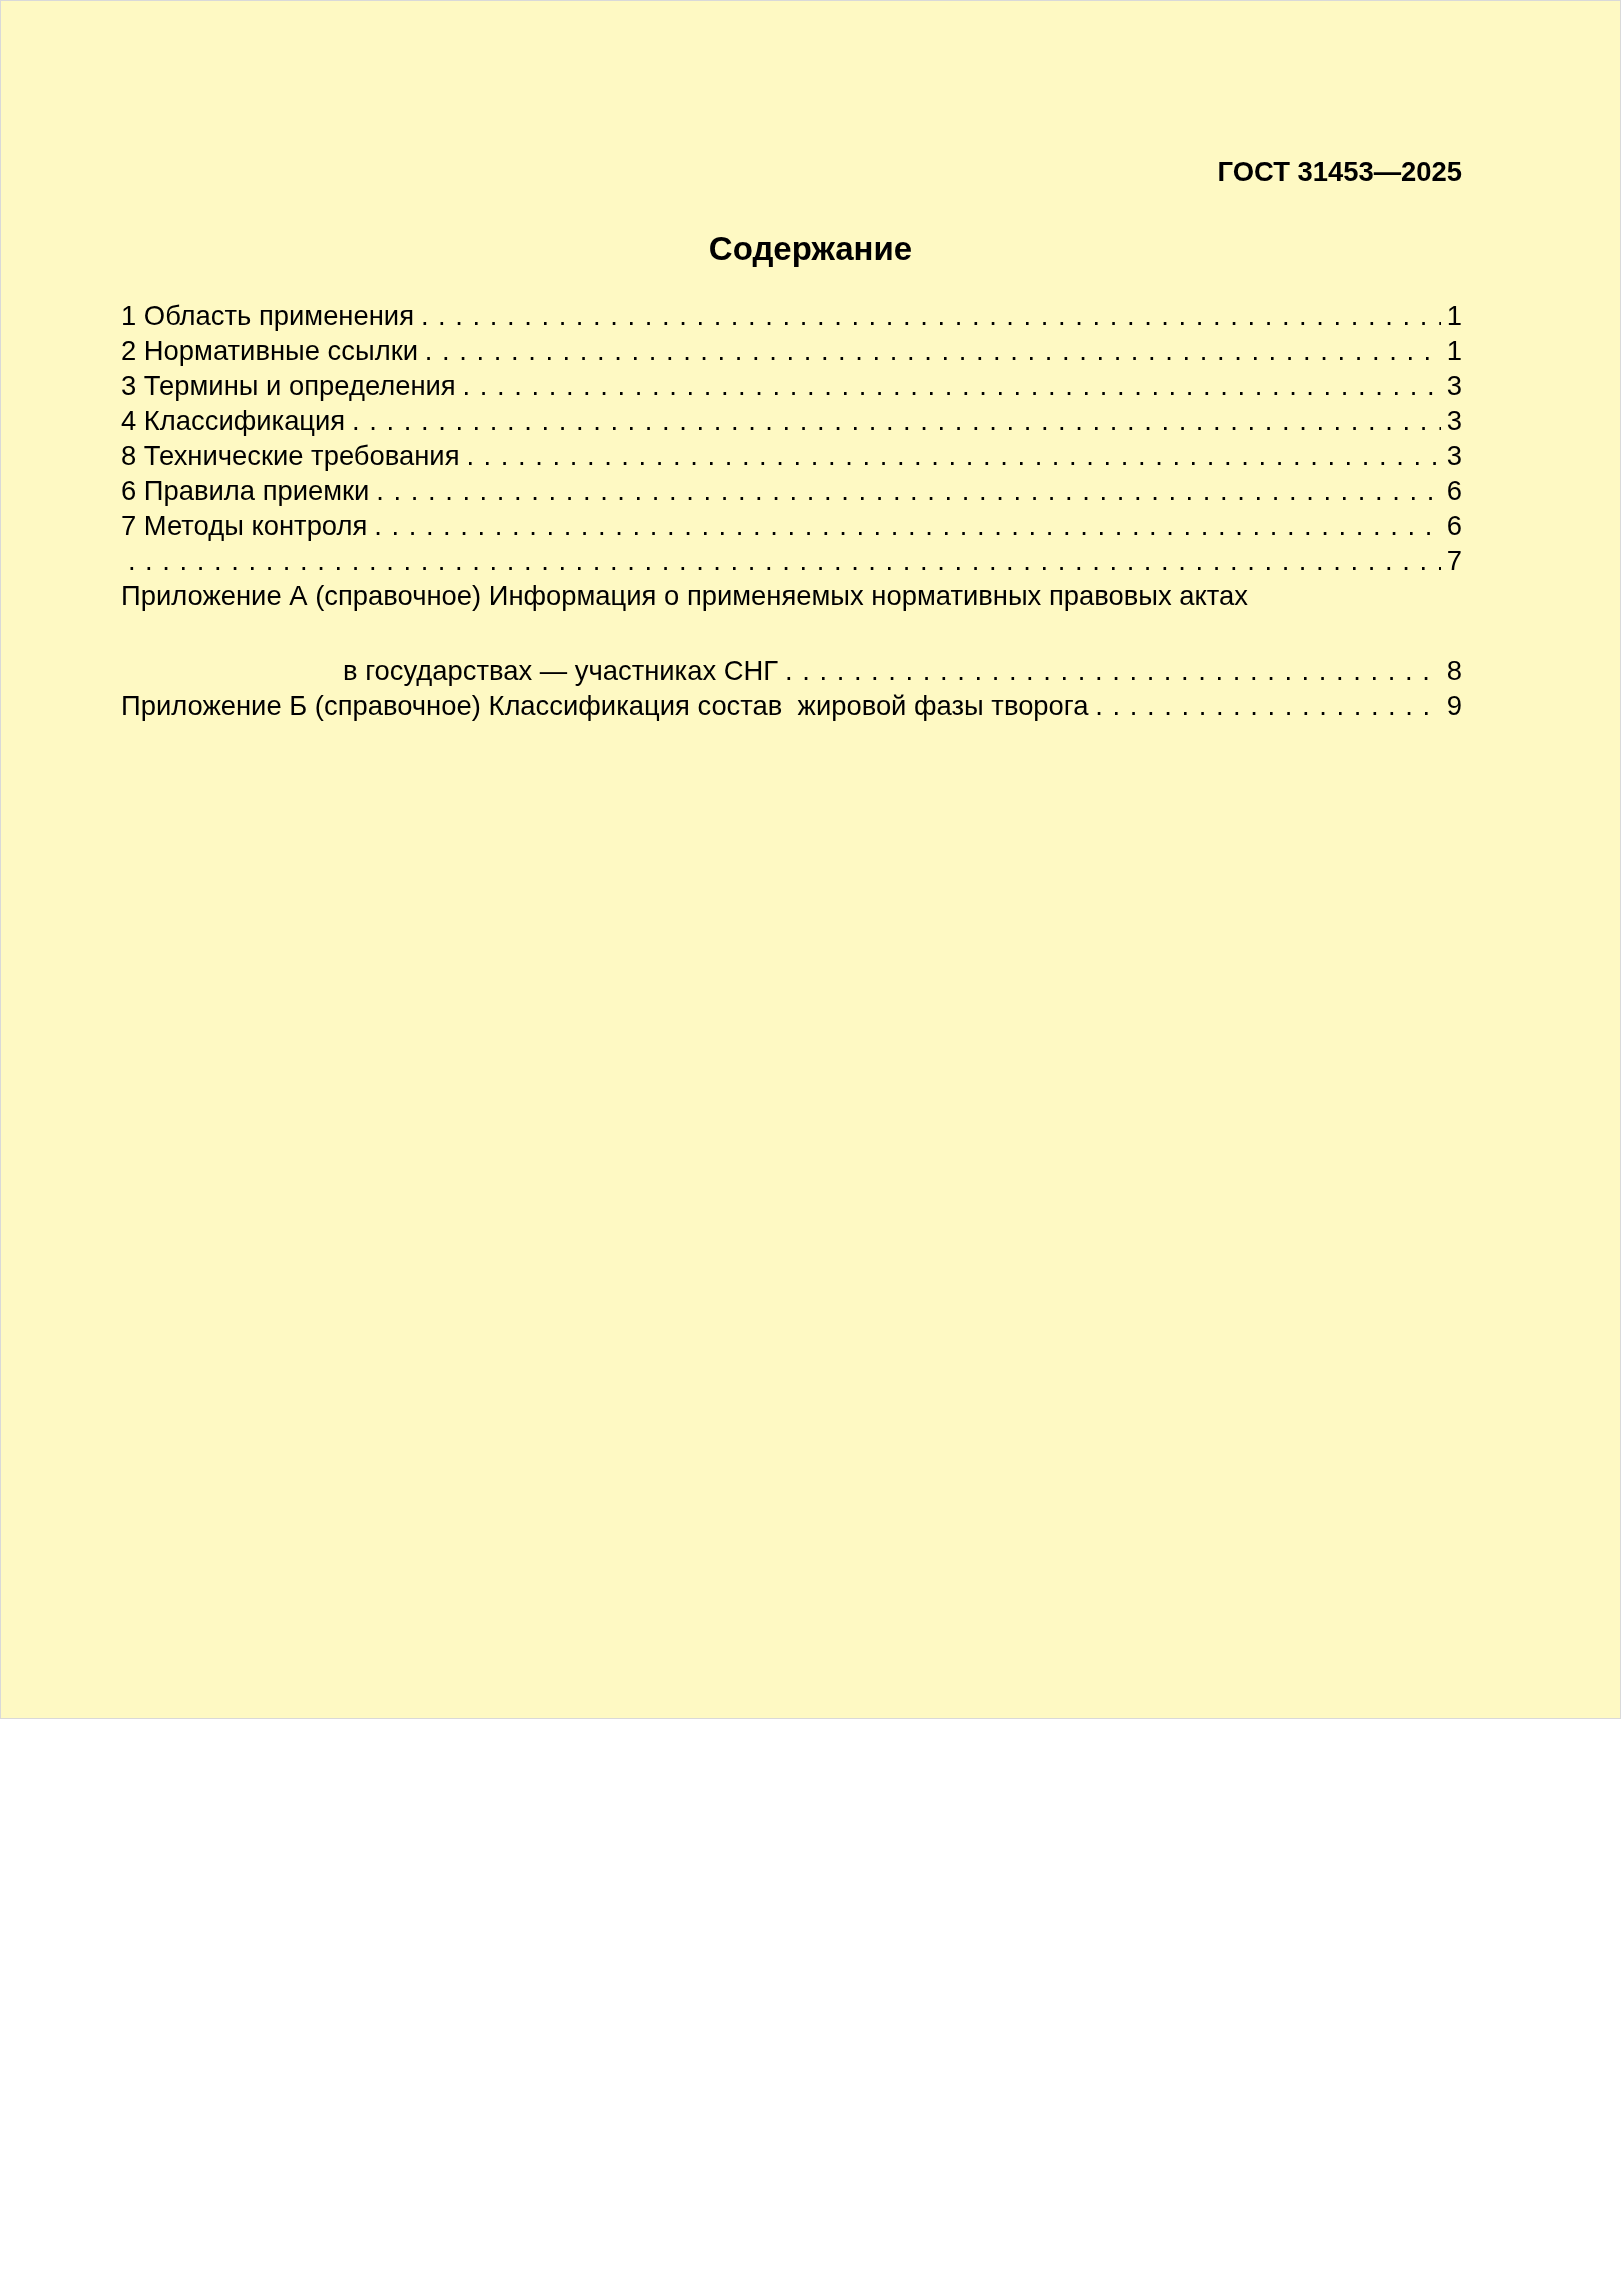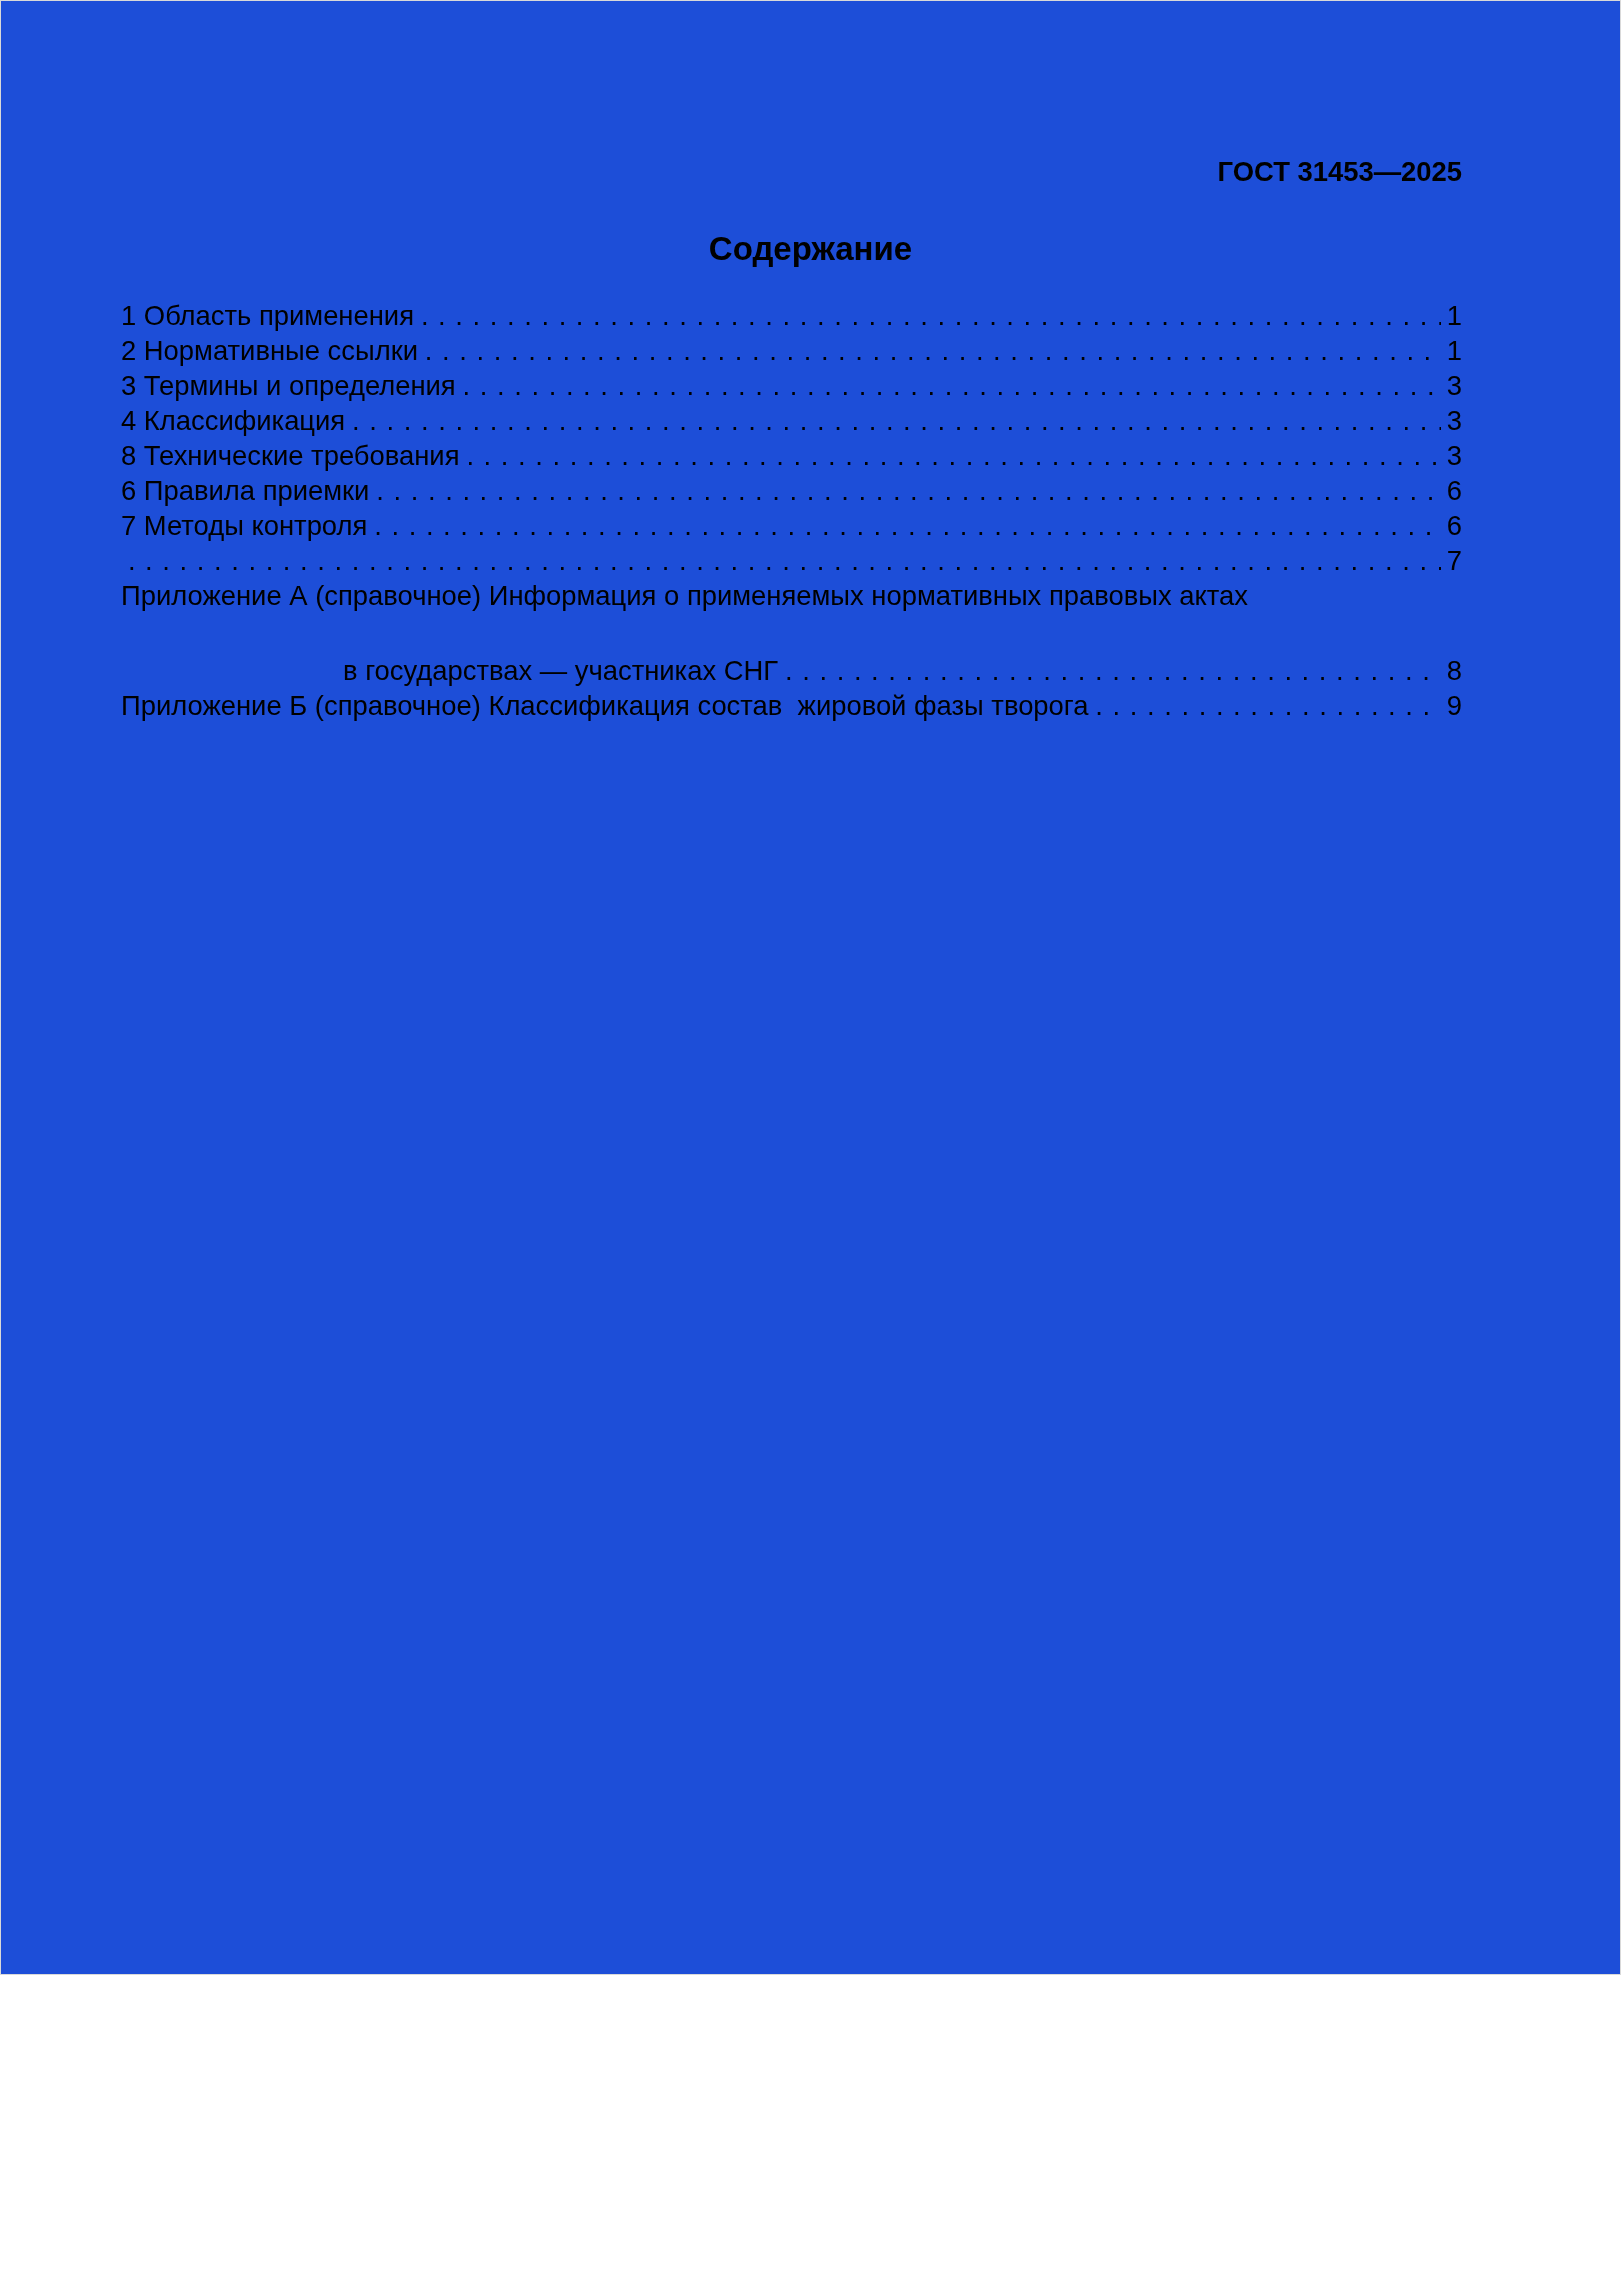--- a/index.html
+++ b/index.html
@@ -7,22 +7,22 @@
     padding: 0;
     background: #ffffff;
   }
   body {
     font-family: "Liberation Sans", sans-serif;
     color: #000000;
   }
   .page {
     position: relative;
     width: 1621px;
-    height: 1975px;
-    background: #1d4ed8;
+    height: 1719px;
+    background: #fef9c3;
     box-sizing: border-box;
     border: 1px solid #d9d9d9;
     overflow: hidden;
   }
   .doc-header {
     position: absolute;
     top: 155px;
     left: 120px;
     right: 158px;
     text-align: right;

